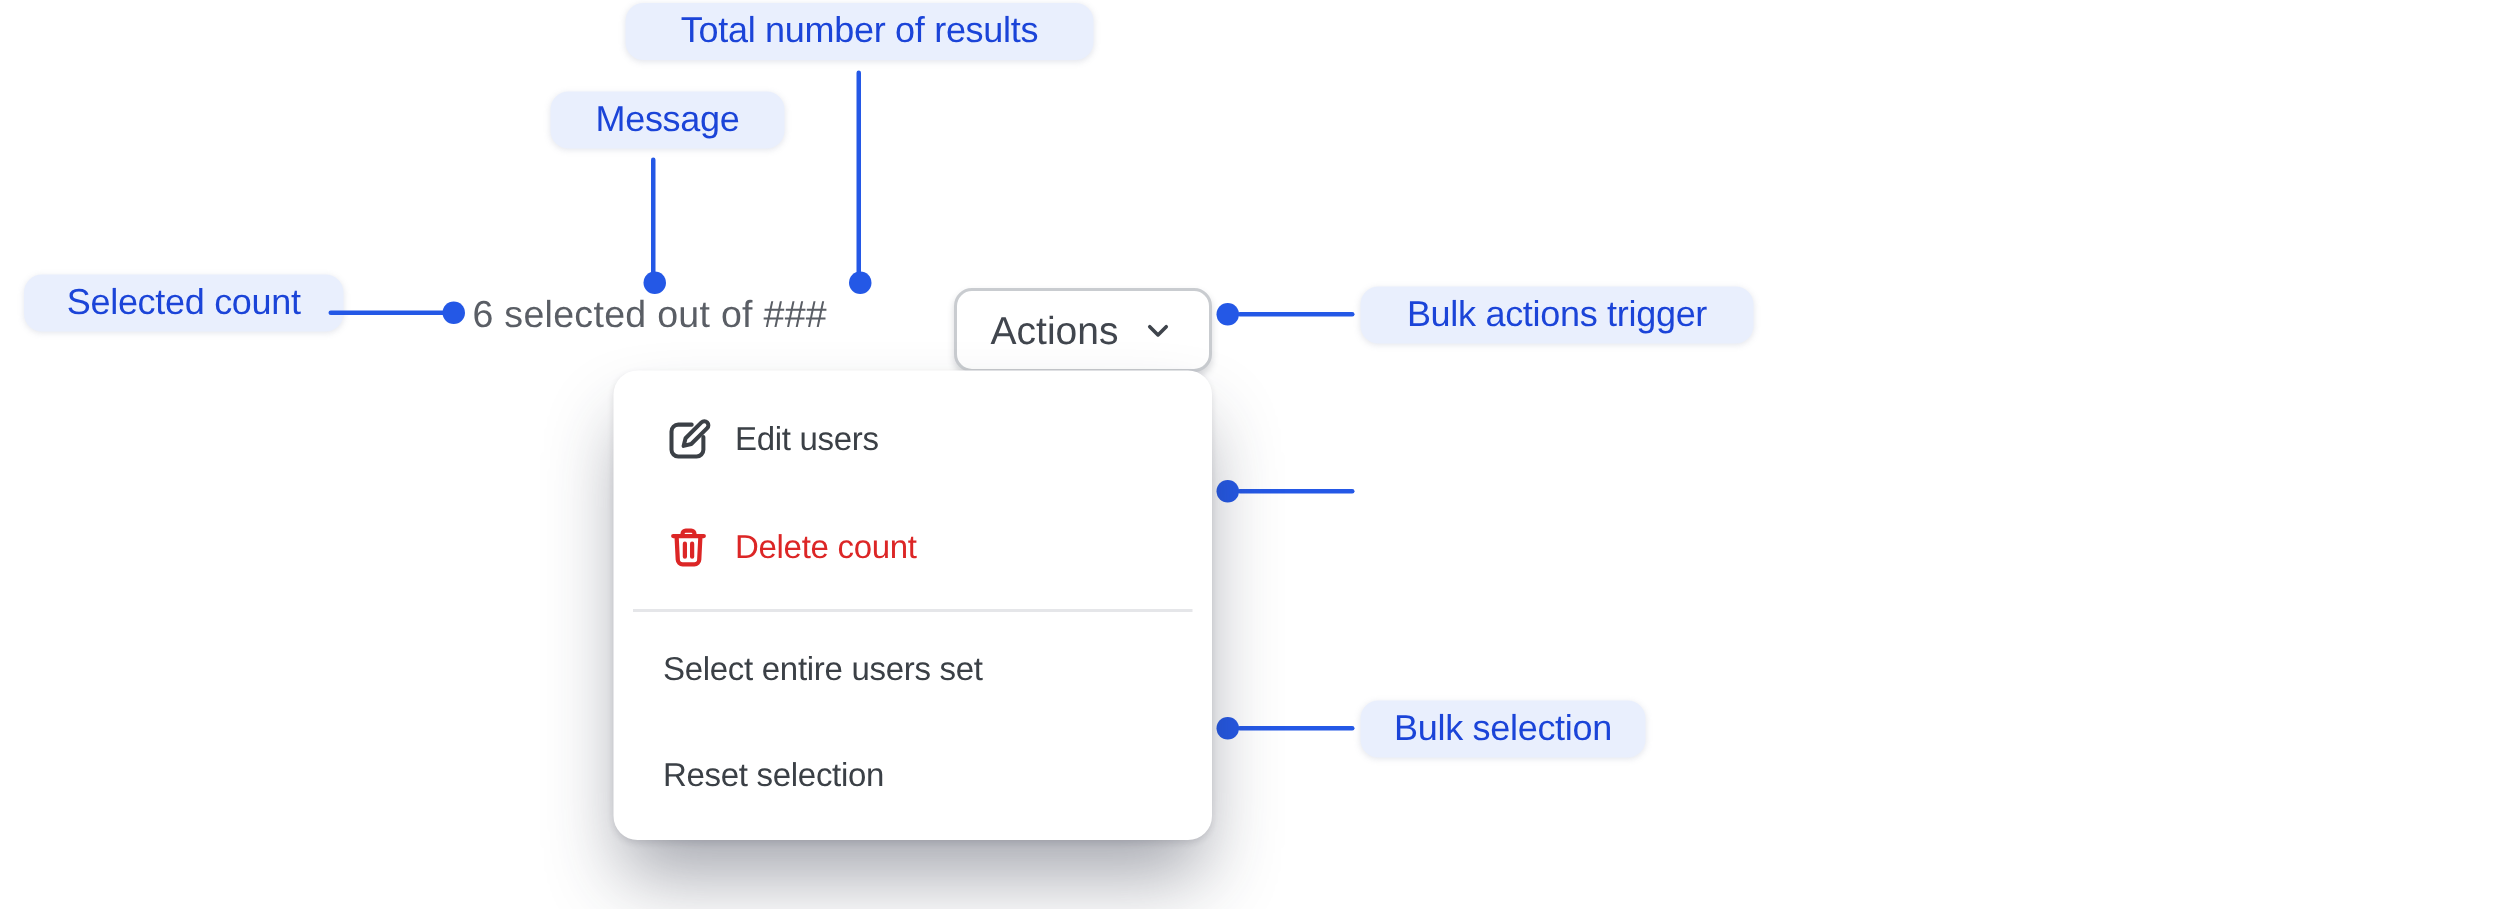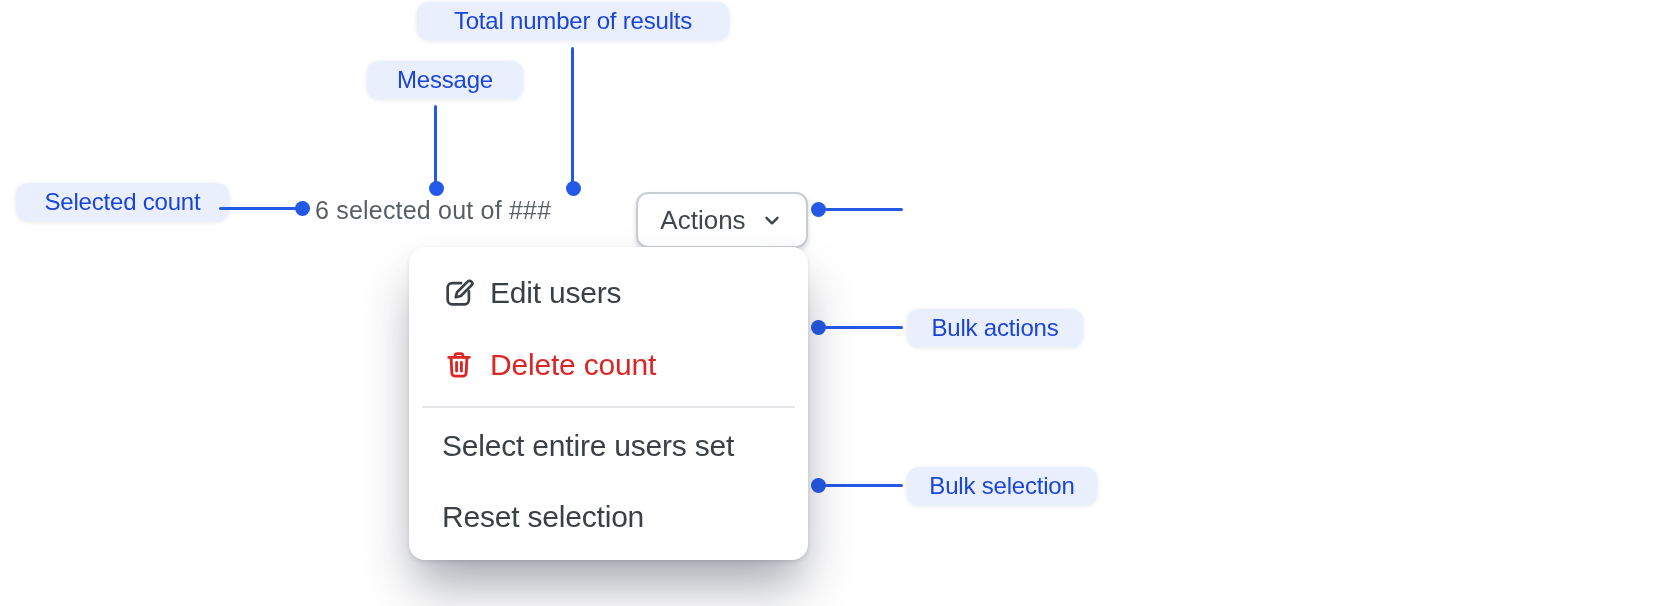--- a/index.html
+++ b/index.html
@@ -66,39 +66,39 @@
   .actions-btn svg{display:block}
 
   
   .panel{
     position:absolute;left:409px;top:247px;width:399px;height:313px;
     background:#ffffff;border-radius:16px;
     box-shadow:0 2px 4px rgba(30,35,50,.12), 0 30px 50px -6px rgba(40,46,64,.42);
   }
   .menu-item{
     position:absolute;left:33px;height:40px;display:flex;align-items:center;gap:14px;
-    font-size:30px;letter-spacing:-0.2px;color:var(--menu-text);cursor:pointer;white-space:nowrap;
+    font-size:22px;letter-spacing:-0.2px;color:var(--menu-text);cursor:pointer;white-space:nowrap;
   }
   .menu-item .mi-icon{width:34px;height:34px;flex:0 0 34px}
   .menu-item.destructive{color:var(--destructive)}
   .mi-edit{top:26px}
   .mi-delete{top:98px}
   .mi-select-all{top:179px}
   .mi-reset{top:250px}
   .menu-divider{position:absolute;left:13px;top:159px;width:373px;height:2px;background:var(--divider)}
 </style>
 </head>
 <body>
 
 <div class="stage">
 
   <div class="pill pill-selected-count">Selected count</div>
   <div class="pill pill-message">Message</div>
   <div class="pill pill-total-results">Total number of results</div>
-  <div class="pill pill-bulk-actions">Bulk actions</div>
+  <div class="pill pill-trigger">Bulk actions trigger</div>
   <div class="pill pill-bulk-selection">Bulk selection</div>
 
   <div class="hline line-selected"></div>
   <div class="dot dot-selected"></div>
   <div class="vline line-message"></div>
   <div class="dot dot-message"></div>
   <div class="vline line-total"></div>
   <div class="dot dot-total"></div>
   <div class="hline line-trigger"></div>
   <div class="dot dot-trigger"></div>

